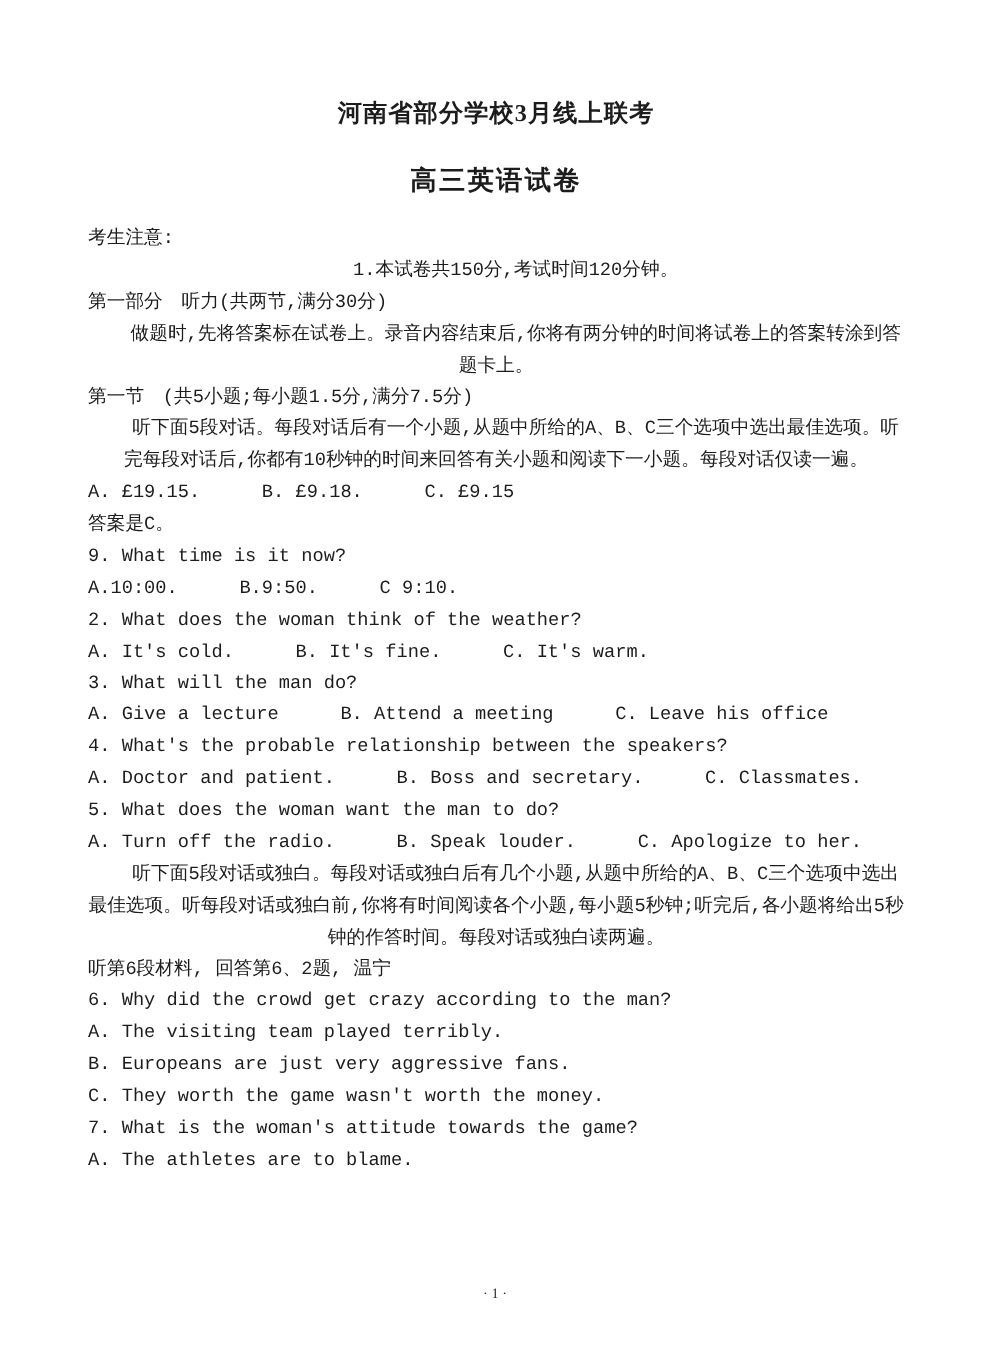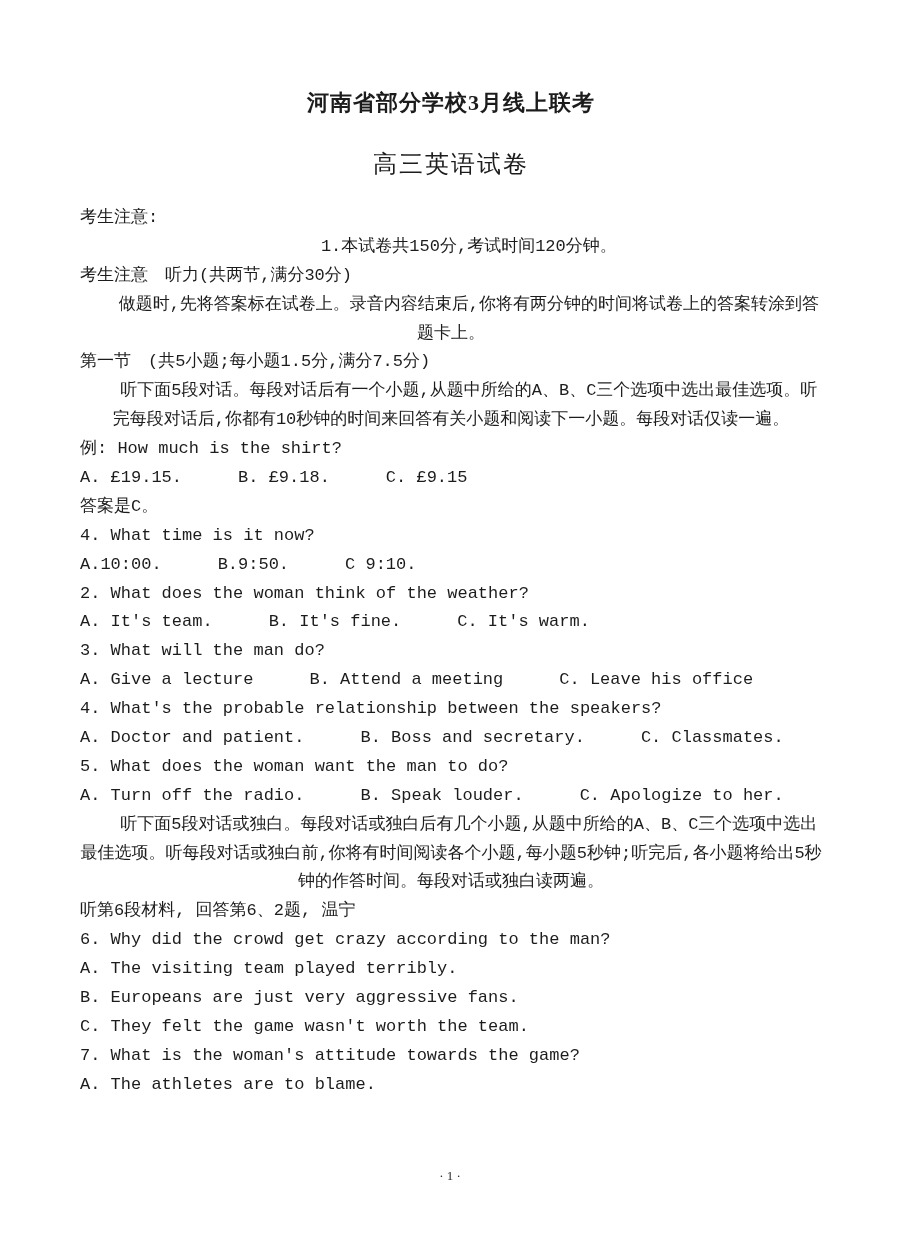--- a/index.html
+++ b/index.html
@@ -24,21 +24,21 @@
     margin: 0 0 30px 0;
     text-align: center;
     font-size: 22px;
     font-weight: bold;
     letter-spacing: 1px;
   }
   .doc-subtitle {
     margin: 0 0 24px 0;
     text-align: center;
     font-size: 24px;
-    font-weight: normal;
+    font-weight: bold;
     letter-spacing: 2px;
   }
   .doc-body .line {
     margin: 0;
     line-height: 1.7;
     white-space: pre-wrap;
     word-break: break-word;
     font-family: Liberation Mono, monospace;
   }
   .doc-body .indent {
@@ -63,40 +63,39 @@
 </style>
 </head>
 <body>
 
 <div class="page">
   <h1 class="doc-title">河南省部分学校3月线上联考</h1>
   <h2 class="doc-subtitle">高三英语试卷</h2>
   <div class="doc-body">
       <p class="line plain">考生注意:</p>
       <p class="line indent">1.本试卷共150分,考试时间120分钟。</p>
-      <p class="line plain">考生注意　听力(共两节,满分30分)</p>
+      <p class="line plain">第一部分　听力(共两节,满分30分)</p>
       <p class="line indent">做题时,先将答案标在试卷上。录音内容结束后,你将有两分钟的时间将试卷上的答案转涂到答题卡上。</p>
       <p class="line plain">第一节　(共5小题;每小题1.5分,满分7.5分)</p>
       <p class="line indent">听下面5段对话。每段对话后有一个小题,从题中所给的A、B、C三个选项中选出最佳选项。听完每段对话后,你都有10秒钟的时间来回答有关小题和阅读下一小题。每段对话仅读一遍。</p>
-      <p class="line plain">例: How much is the shirt?</p>
       <p class="line options"><span class="opt">A. £19.15.</span><span class="opt">B. £9.18.</span><span class="opt">C. £9.15</span></p>
       <p class="line plain">答案是C。</p>
-      <p class="line plain">4. What time is it now?</p>
+      <p class="line plain">9. What time is it now?</p>
       <p class="line options"><span class="opt">A.10:00.</span><span class="opt">B.9:50.</span><span class="opt">C 9:10.</span></p>
       <p class="line plain">2. What does the woman think of the weather?</p>
-      <p class="line options"><span class="opt">A. It's team.</span><span class="opt">B. It's fine.</span><span class="opt">C. It's warm.</span></p>
+      <p class="line options"><span class="opt">A. It's cold.</span><span class="opt">B. It's fine.</span><span class="opt">C. It's warm.</span></p>
       <p class="line plain">3. What will the man do?</p>
       <p class="line options"><span class="opt">A. Give a lecture</span><span class="opt">B. Attend a meeting</span><span class="opt">C. Leave his office</span></p>
       <p class="line plain">4. What's the probable relationship between the speakers?</p>
       <p class="line options"><span class="opt">A. Doctor and patient.</span><span class="opt">B. Boss and secretary.</span><span class="opt">C. Classmates.</span></p>
       <p class="line plain">5. What does the woman want the man to do?</p>
       <p class="line options"><span class="opt">A. Turn off the radio.</span><span class="opt">B. Speak louder.</span><span class="opt">C. Apologize to her.</span></p>
       <p class="line indent">听下面5段对话或独白。每段对话或独白后有几个小题,从题中所给的A、B、C三个选项中选出最佳选项。听每段对话或独白前,你将有时间阅读各个小题,每小题5秒钟;听完后,各小题将给出5秒钟的作答时间。每段对话或独白读两遍。</p>
       <p class="line plain">听第6段材料, 回答第6、2题, 温宁</p>
       <p class="line plain">6. Why did the crowd get crazy according to the man?</p>
       <p class="line plain">A. The visiting team played terribly.</p>
       <p class="line plain">B. Europeans are just very aggressive fans.</p>
-      <p class="line plain">C. They felt the game wasn't worth the team.</p>
+      <p class="line plain">C. They worth the game wasn't worth the money.</p>
       <p class="line plain">7. What is the woman's attitude towards the game?</p>
       <p class="line plain">A. The athletes are to blame.</p>
     </div>
   <div class="page-footer">· 1 ·</div>
 </div>
 
 </body></html>

